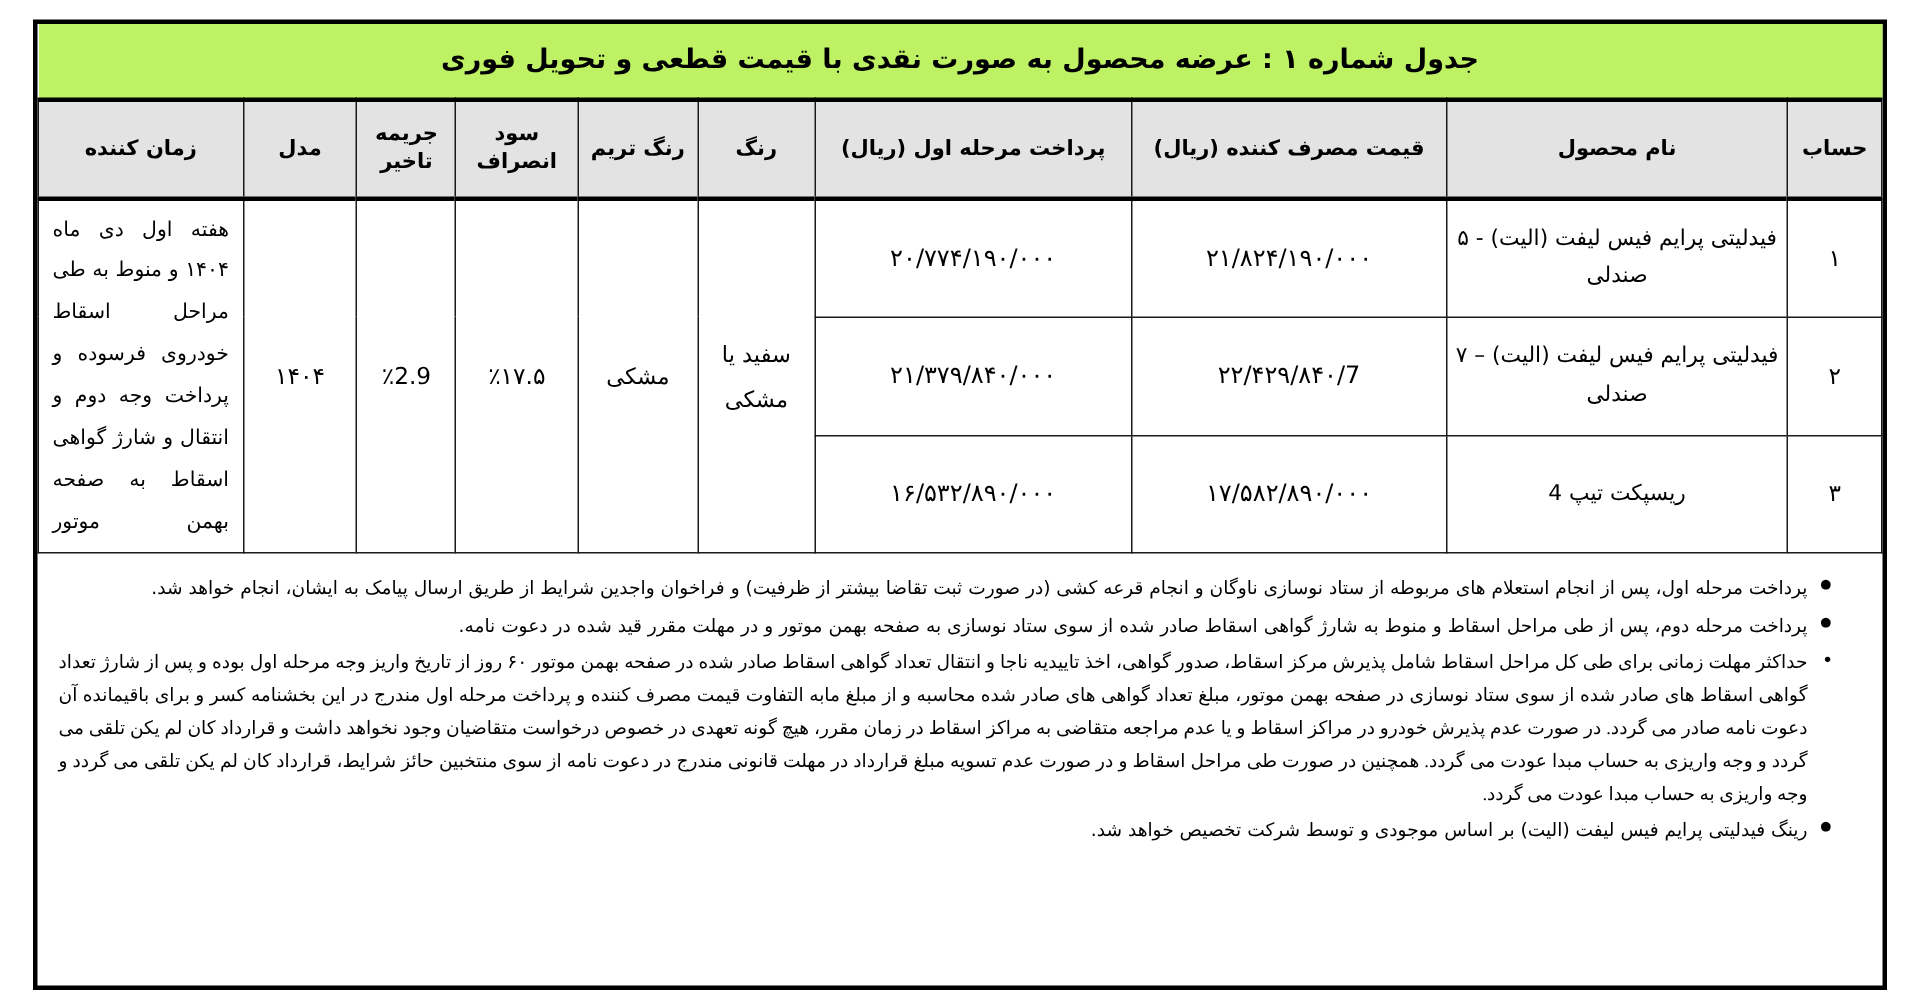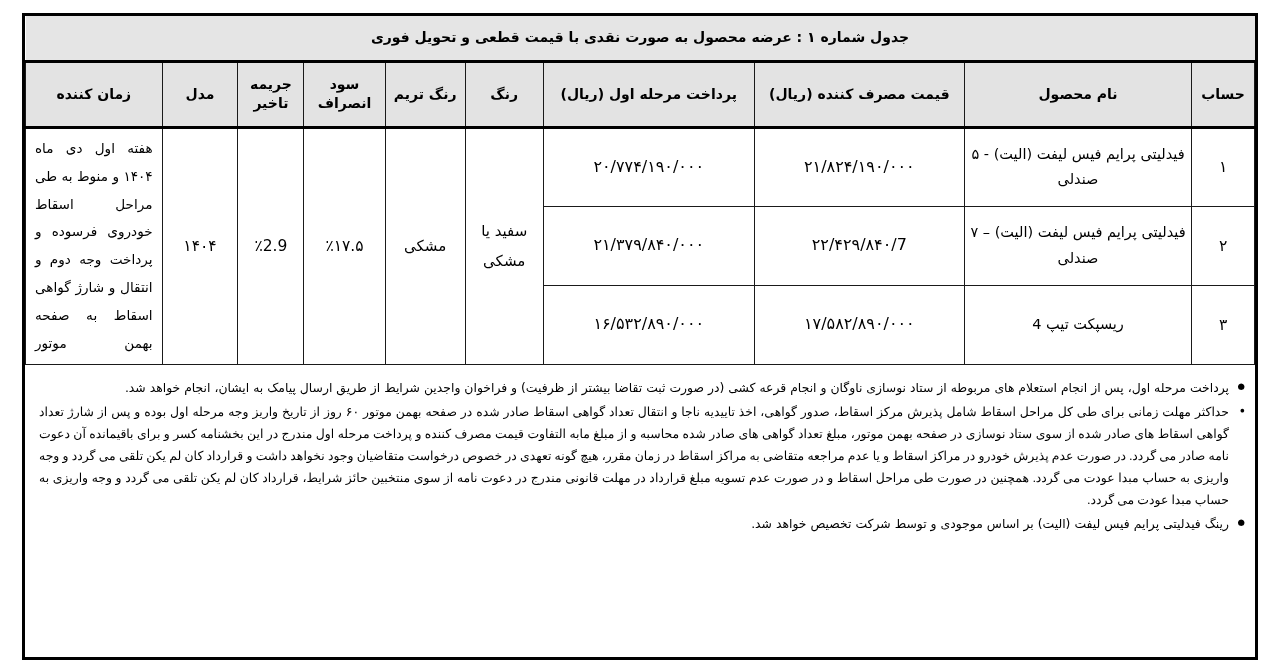--- a/index.html
+++ b/index.html
@@ -42,24 +42,24 @@
   table.offer-table td,
   table.offer-table th {
     border: 1px solid #1a1a1a;
     text-align: center;
     vertical-align: middle;
     padding: 3px 4px;
     box-sizing: border-box;
   }
 
   .title-cell {
-    background: #e5e5e5;
+    background: #bef264;
     border: none !important;
     border-bottom: 3px solid #000 !important;
-    font-size: 14px;
+    font-size: 18px;
     font-weight: bold;
     letter-spacing: .2px;
     padding: 13px 6px 14px 6px !important;
     line-height: 1.2;
   }
 
   thead tr.head-row th {
     background: #e3e3e3;
     font-size: 14px;
     font-weight: bold;
@@ -96,21 +96,21 @@
   col.c-color    { width: 72px; }
   col.c-trim     { width: 74px; }
   col.c-benefit  { width: 75px; }
   col.c-penalty  { width: 61px; }
   col.c-model    { width: 70px; }
   col.c-delivery { width: 126px; }
 
   
   .notes {
     flex: 1 1 auto;
-    padding: 12px 10px 6px 14px;
+    padding: 12px 34px 6px 14px;
     direction: rtl;
   }
   ul.note-list {
     list-style: none;
     margin: 0;
     padding: 0;
   }
   ul.note-list > li {
     position: relative;
     font-size: 12.4px;
@@ -195,19 +195,20 @@
           <td class="product">ریسپکت تیپ 4</td>
           <td class="price">۱۷/۵۸۲/۸۹۰/۰۰۰</td>
           <td class="price">۱۶/۵۳۲/۸۹۰/۰۰۰</td>
         </tr>
       </tbody>
     </table>
 
     <div class="notes">
       <ul class="note-list">
         <li class="note-right">پرداخت مرحله اول، پس از انجام استعلام های مربوطه از ستاد نوسازی ناوگان و انجام قرعه کشی (در صورت ثبت تقاضا بیشتر از ظرفیت) و فراخوان واجدین شرایط از طریق ارسال پیامک به ایشان، انجام خواهد شد.</li>
+        <li class="note-center">پرداخت مرحله دوم، پس از طی مراحل اسقاط و منوط به شارژ گواهی اسقاط صادر شده از سوی ستاد نوسازی به صفحه بهمن موتور و در مهلت مقرر قید شده در دعوت نامه.</li>
         <li class="note-long">حداکثر مهلت زمانی برای طی کل مراحل اسقاط شامل پذیرش مرکز اسقاط، صدور گواهی، اخذ تاییدیه ناجا و انتقال تعداد گواهی اسقاط صادر شده در صفحه بهمن موتور ۶۰ روز از تاریخ واریز وجه مرحله اول بوده و پس از شارژ تعداد گواهی اسقاط های صادر شده از سوی ستاد نوسازی در صفحه بهمن موتور، مبلغ تعداد گواهی های صادر شده محاسبه و از مبلغ مابه التفاوت قیمت مصرف کننده و پرداخت مرحله اول مندرج در این بخشنامه کسر و برای باقیمانده آن دعوت نامه صادر می گردد. در صورت عدم پذیرش خودرو در مراکز اسقاط و یا عدم مراجعه متقاضی به مراکز اسقاط در زمان مقرر، هیچ گونه تعهدی در خصوص درخواست متقاضیان وجود نخواهد داشت و قرارداد کان لم یکن تلقی می گردد و وجه واریزی به حساب مبدا عودت می گردد. همچنین در صورت طی مراحل اسقاط و در صورت عدم تسویه مبلغ قرارداد در مهلت قانونی مندرج در دعوت نامه از سوی منتخبین حائز شرایط، قرارداد کان لم یکن تلقی می گردد و وجه واریزی به حساب مبدا عودت می گردد.</li>
         <li class="note-center">رینگ فیدلیتی پرایم فیس لیفت (الیت) بر اساس موجودی و توسط شرکت تخصیص خواهد شد.</li>
       </ul>
     </div>
 
   </div>
 </div>
 
 </body></html>

